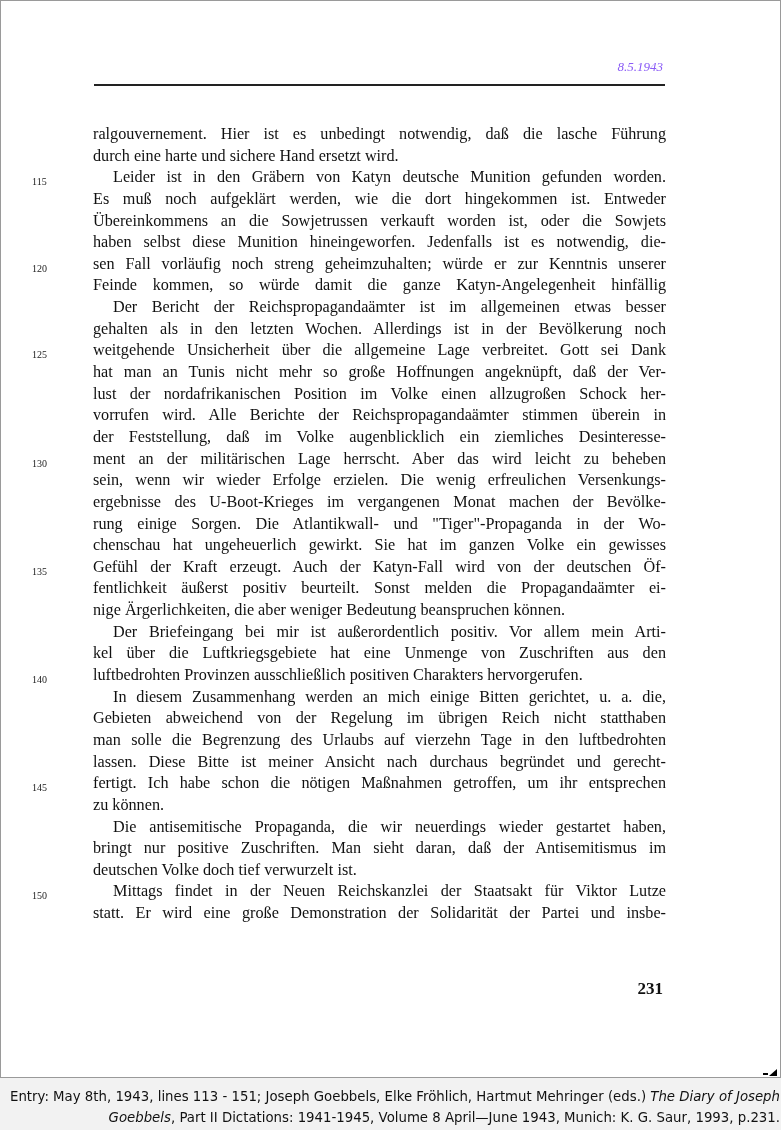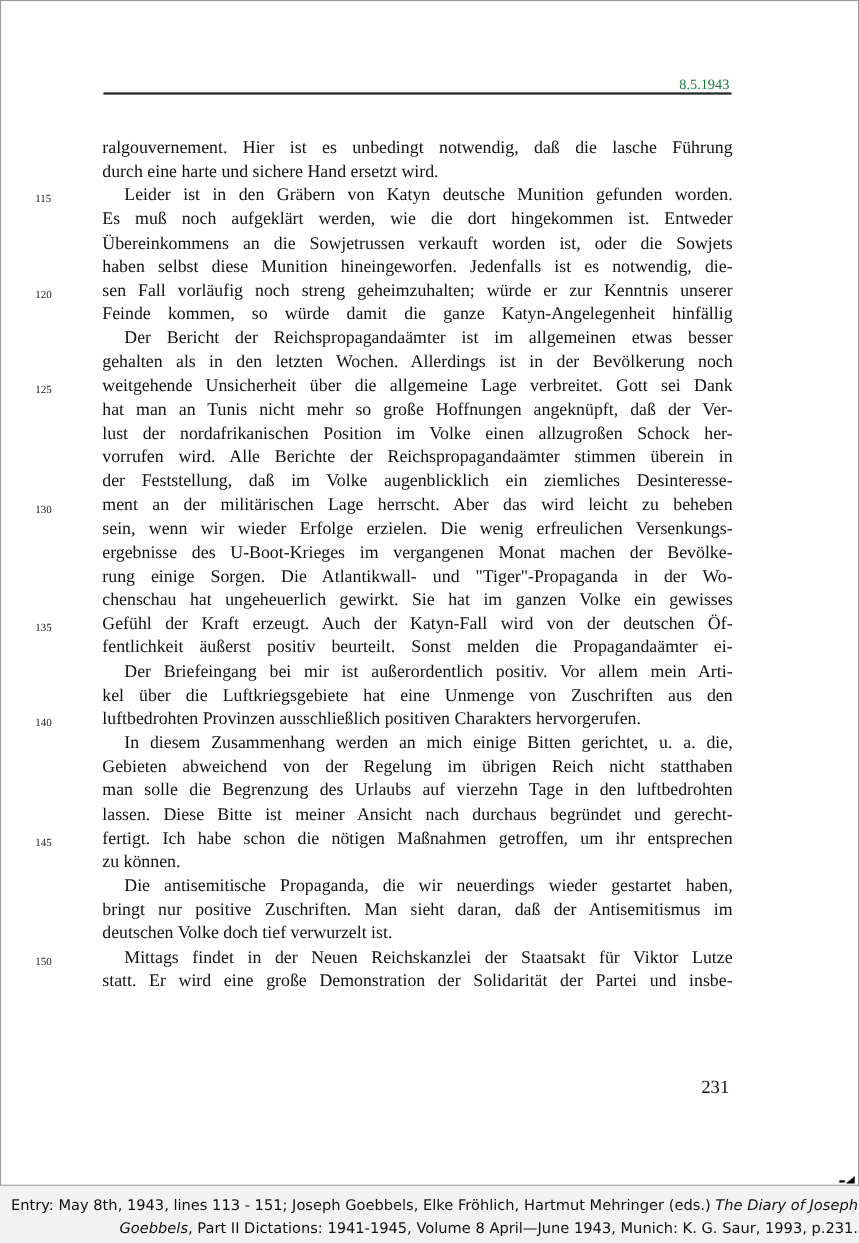--- a/index.html
+++ b/index.html
@@ -4,40 +4,40 @@
 <style>
   html, body { margin: 0; padding: 0; }
   body {
     width: 781px; height: 1130px; background: #f2f2f2; position: relative; overflow: hidden;
   }
   .page {
     position: absolute; left: 0; top: 0; width: 779px; height: 1076px;
     background: #ffffff; border: 1px solid #9a9a9a;
   }
   .running-head {
-    position: absolute; right: 117px; top: 68px;
-    font-family: "Liberation Serif", serif; font-size: 13px; color: #15803d;
+    position: absolute; right: 117px; top: 58px;
+    font-family: "Liberation Serif", serif; font-style: italic; font-size: 13px; color: #8b5cf6;
   }
   .rule {
     position: absolute; left: 93px; width: 571px; top: 83px; height: 2px; background: #222;
   }
   .body-text {
     position: absolute; left: 92px; top: 123px; width: 573px;
     font-family: "Liberation Serif", serif; font-size: 16.2px; line-height: 21.65px; color: #111;
   }
   .line { display: block; height: 21.65px; white-space: nowrap; position: relative; text-align: justify; text-align-last: justify; }
   .line.last { text-align-last: left; }
   .line.indent { padding-left: 20px; }
   .lnum {
     position: absolute; left: -61px; top: 4px; font-size: 10px; color: #222;
     font-family: "Liberation Serif", serif;
   }
   .folio {
     position: absolute; right: 117px; top: 978px;
-    font-family: "Liberation Serif", serif; font-size: 17px; color: #111;
+    font-family: "Liberation Serif", serif; font-size: 17px; color: #111; font-weight: bold;
   }
   .corner-mark {
     position: absolute; right: 3px; top: 1068px; width: 0; height: 0;
     border-left: 8px solid transparent; border-bottom: 7px solid #000;
   }
   .corner-dash { position: absolute; right: 12px; top: 1072px; width: 5px; height: 2px; background: #000; }
   .caption {
     position: absolute; left: 10px; top: 1086px; width: 770px;
     font-family: "DejaVu Sans", sans-serif; font-size: 13.3px; line-height: 21px; color: #111; text-align: right;
   }
@@ -65,20 +65,21 @@
       <span class="line"><span>lust der nordafrikanischen Position im Volke einen allzugroßen Schock her-</span></span>
       <span class="line"><span>vorrufen wird. Alle Berichte der Reichspropagandaämter stimmen überein in</span></span>
       <span class="line"><span>der Feststellung, daß im Volke augenblicklich ein ziemliches Desinteresse-</span></span>
       <span class="line"><span>ment an der militärischen Lage herrscht. Aber das wird leicht zu beheben</span><span class="lnum">130</span></span>
       <span class="line"><span>sein, wenn wir wieder Erfolge erzielen. Die wenig erfreulichen Versenkungs-</span></span>
       <span class="line"><span>ergebnisse des U-Boot-Krieges im vergangenen Monat machen der Bevölke-</span></span>
       <span class="line"><span>rung einige Sorgen. Die Atlantikwall- und "Tiger"-Propaganda in der Wo-</span></span>
       <span class="line"><span>chenschau hat ungeheuerlich gewirkt. Sie hat im ganzen Volke ein gewisses</span></span>
       <span class="line"><span>Gefühl der Kraft erzeugt. Auch der Katyn-Fall wird von der deutschen Öf-</span><span class="lnum">135</span></span>
       <span class="line"><span>fentlichkeit äußerst positiv beurteilt. Sonst melden die Propagandaämter ei-</span></span>
+      <span class="line last"><span>nige Ärgerlichkeiten, die aber weniger Bedeutung beanspruchen können.</span></span>
       <span class="line indent"><span>Der Briefeingang bei mir ist außerordentlich positiv. Vor allem mein Arti-</span></span>
       <span class="line"><span>kel über die Luftkriegsgebiete hat eine Unmenge von Zuschriften aus den</span></span>
       <span class="line last"><span>luftbedrohten Provinzen ausschließlich positiven Charakters hervorgerufen.</span><span class="lnum">140</span></span>
       <span class="line indent"><span>In diesem Zusammenhang werden an mich einige Bitten gerichtet, u. a. die,</span></span>
       <span class="line"><span>Gebieten abweichend von der Regelung im übrigen Reich nicht statthaben</span></span>
       <span class="line"><span>man solle die Begrenzung des Urlaubs auf vierzehn Tage in den luftbedrohten</span></span>
       <span class="line"><span>lassen. Diese Bitte ist meiner Ansicht nach durchaus begründet und gerecht-</span></span>
       <span class="line"><span>fertigt. Ich habe schon die nötigen Maßnahmen getroffen, um ihr entsprechen</span><span class="lnum">145</span></span>
       <span class="line last"><span>zu können.</span></span>
       <span class="line indent"><span>Die antisemitische Propaganda, die wir neuerdings wieder gestartet haben,</span></span>

